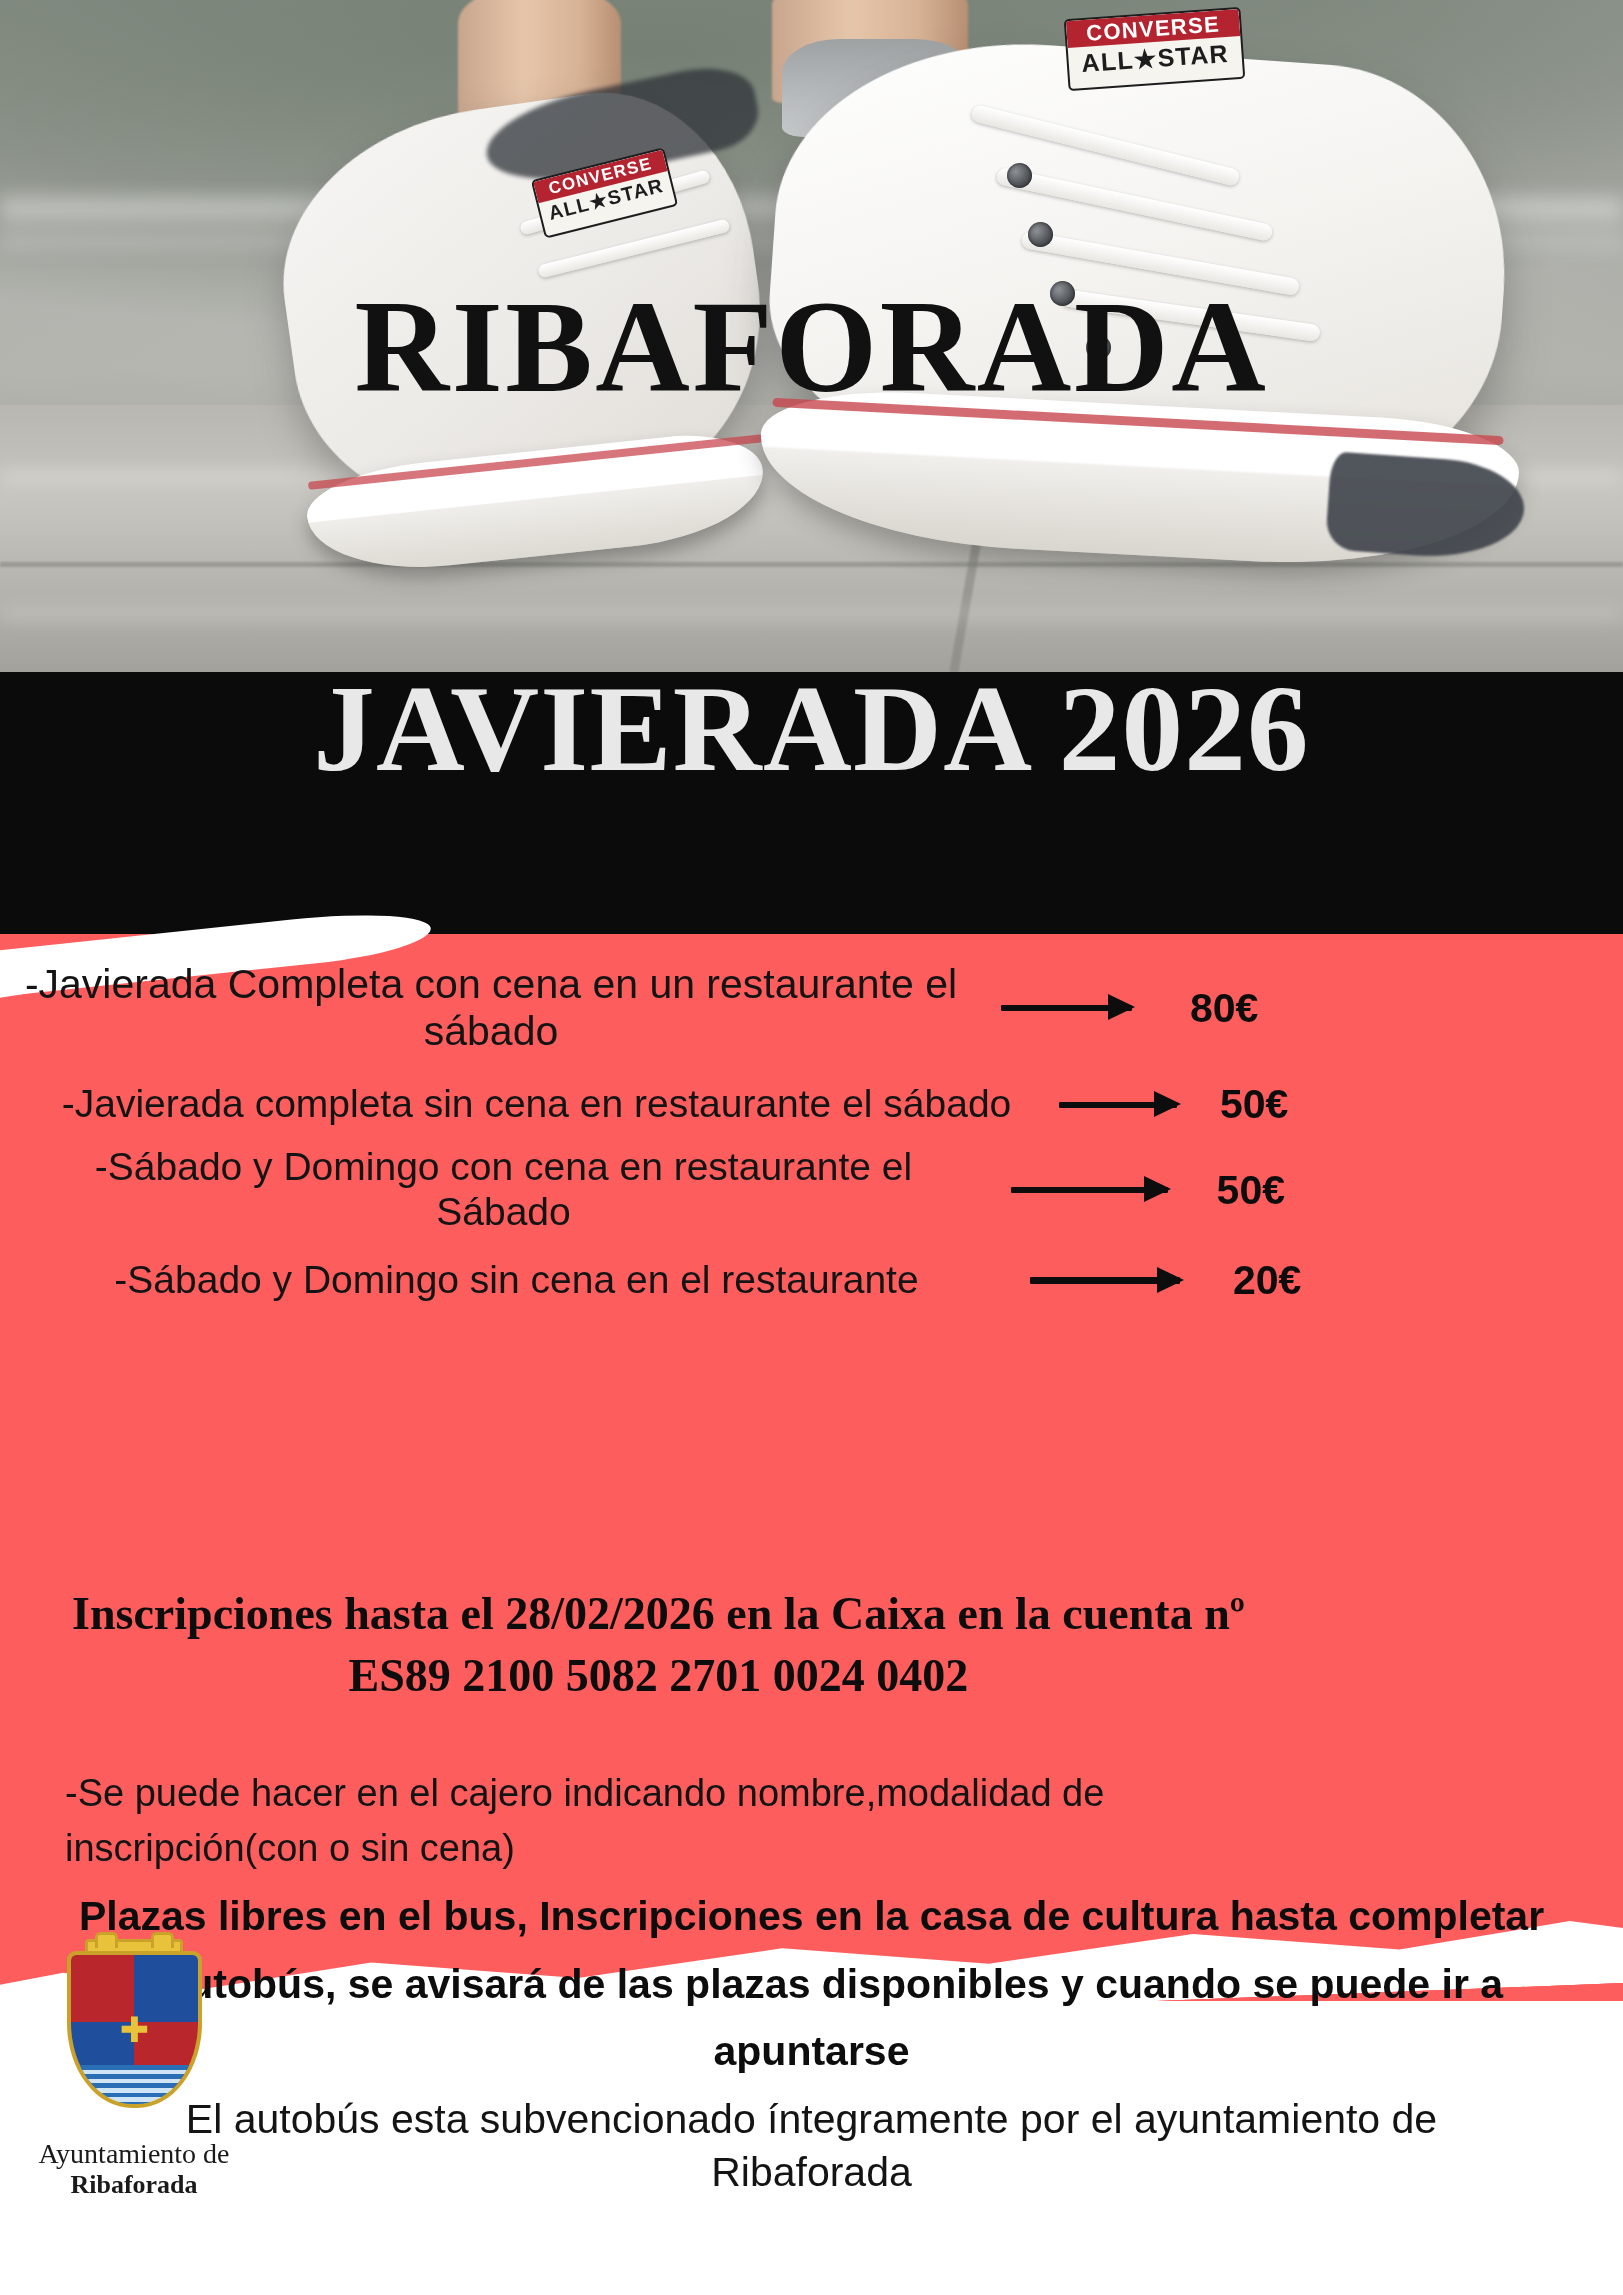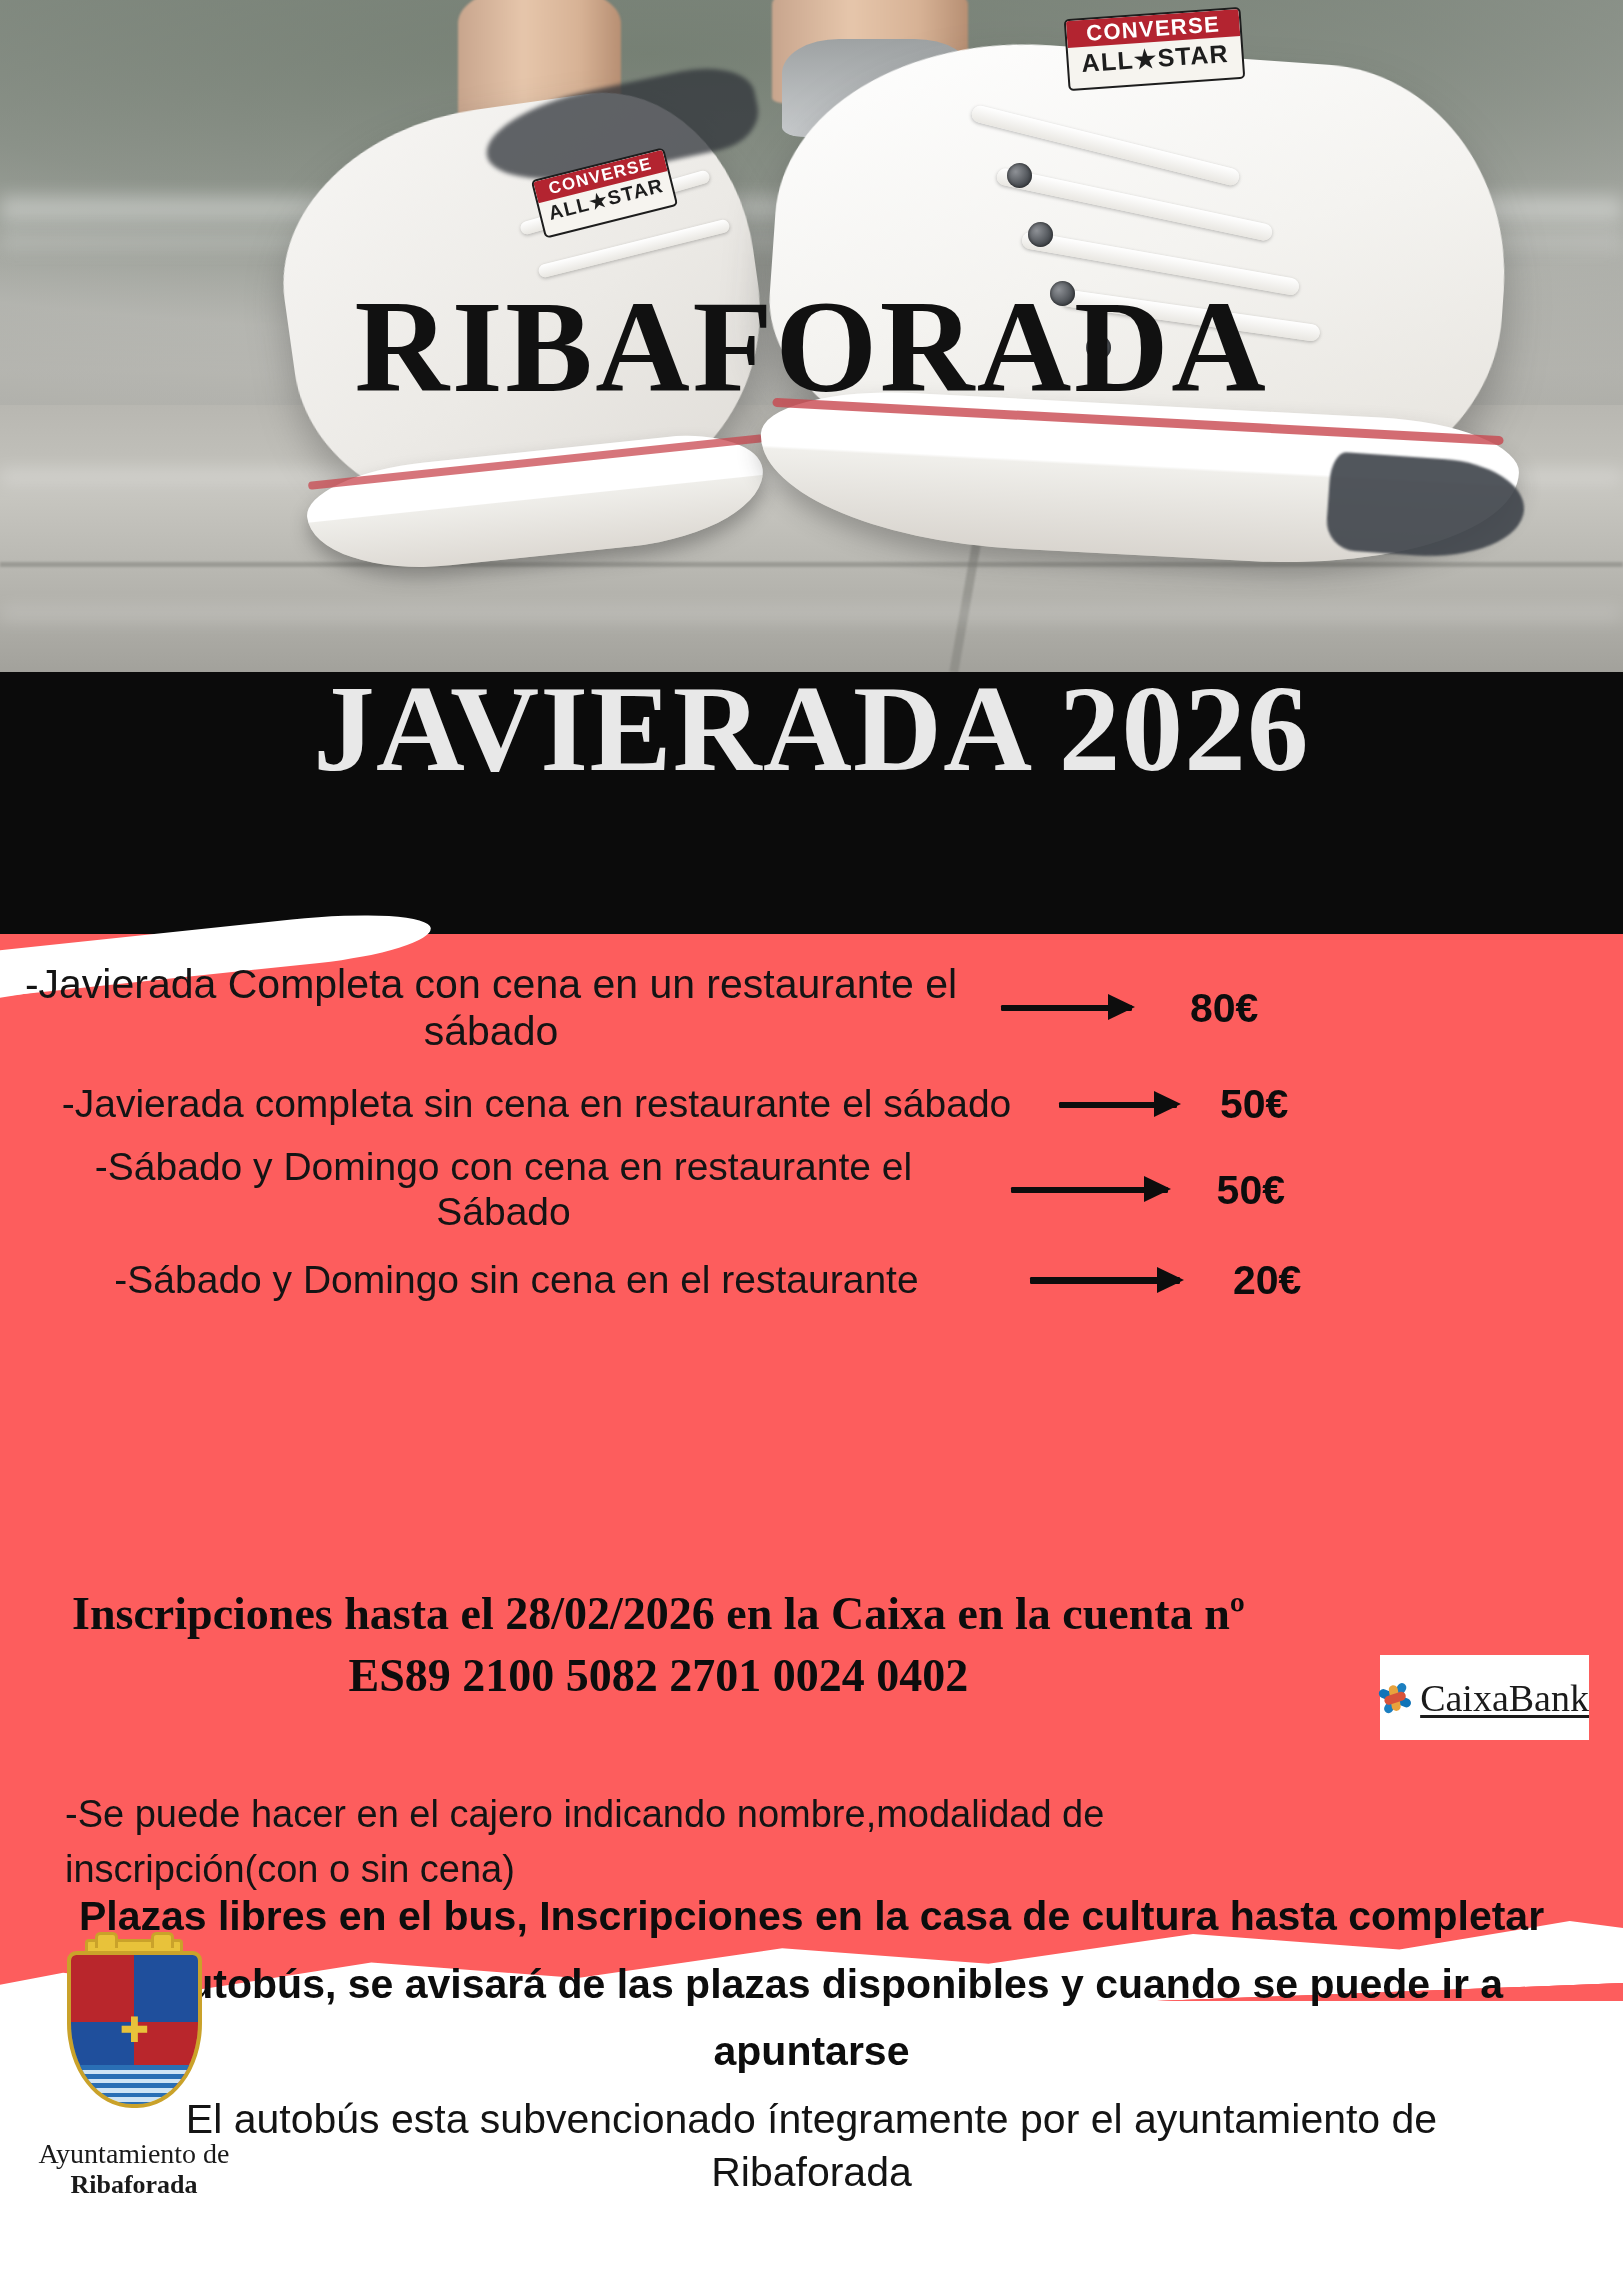--- a/index.html
+++ b/index.html
@@ -307,21 +307,21 @@
   .caixa-star i:nth-child(4) { transform: translate(-50%,-50%) rotate(-18deg); width: 22px; background:#d8533a; }
   .caixa-text {
     font-family: "Liberation Serif", serif;
     font-size: 38px; color: #1b1b1b;
   }
   .caixa-text u { text-decoration: underline; text-underline-offset: 3.9px; }
 
   
   .cajero {
     position: absolute; left: 65px; top: 1766px; width: 1243px; z-index: 10;
-    font-size: 38px; color: #141414; line-height: 1.45; margin-top: 21px;
+    font-size: 38px; color: #141414; line-height: 1.45;
   }
 
   
   .bus-bold {
     position: absolute; left: 0; top: 1883px; width: 1623px; z-index: 12;
     text-align: center; font-weight: bold; font-size: 41px; color: #0d0d0d;
     line-height: 1.65; padding: 0 78px;
   }
 
   
@@ -470,29 +470,20 @@
       <div class="arrow-wrap">
           <div class="arrow"></div>
         </div>
       <div class="price-amount">20€</div>
     </div>
 
   </div>
 
   <div class="inscrip">Inscripciones hasta el 28/02/2026 en la Caixa en la cuenta nº ES89 2100 5082 2701 0024 0402</div>
 
-  <div class="caixa-logo">
-    <div class="caixa-star">
-      <i></i>
-        <i></i>
-        <i></i>
-        <i></i>
-    </div>
-    <div class="caixa-text"><u>CaixaBank</u></div>
-  </div>
 
   <div class="cajero">-Se  puede hacer en el cajero indicando nombre,modalidad de inscripción(con o sin cena)</div>
 
   <div class="brush-bottom"></div>
   <div class="brush-bottom-fill"></div>
 
   <div class="bus-bold">Plazas libres en el bus, Inscripciones en la casa de cultura hasta completar el autobús, se avisará de las plazas disponibles y cuando se puede ir a apuntarse</div>
 
   <div class="final-par">El autobús esta subvencionado íntegramente por el ayuntamiento de Ribaforada</div>
 

